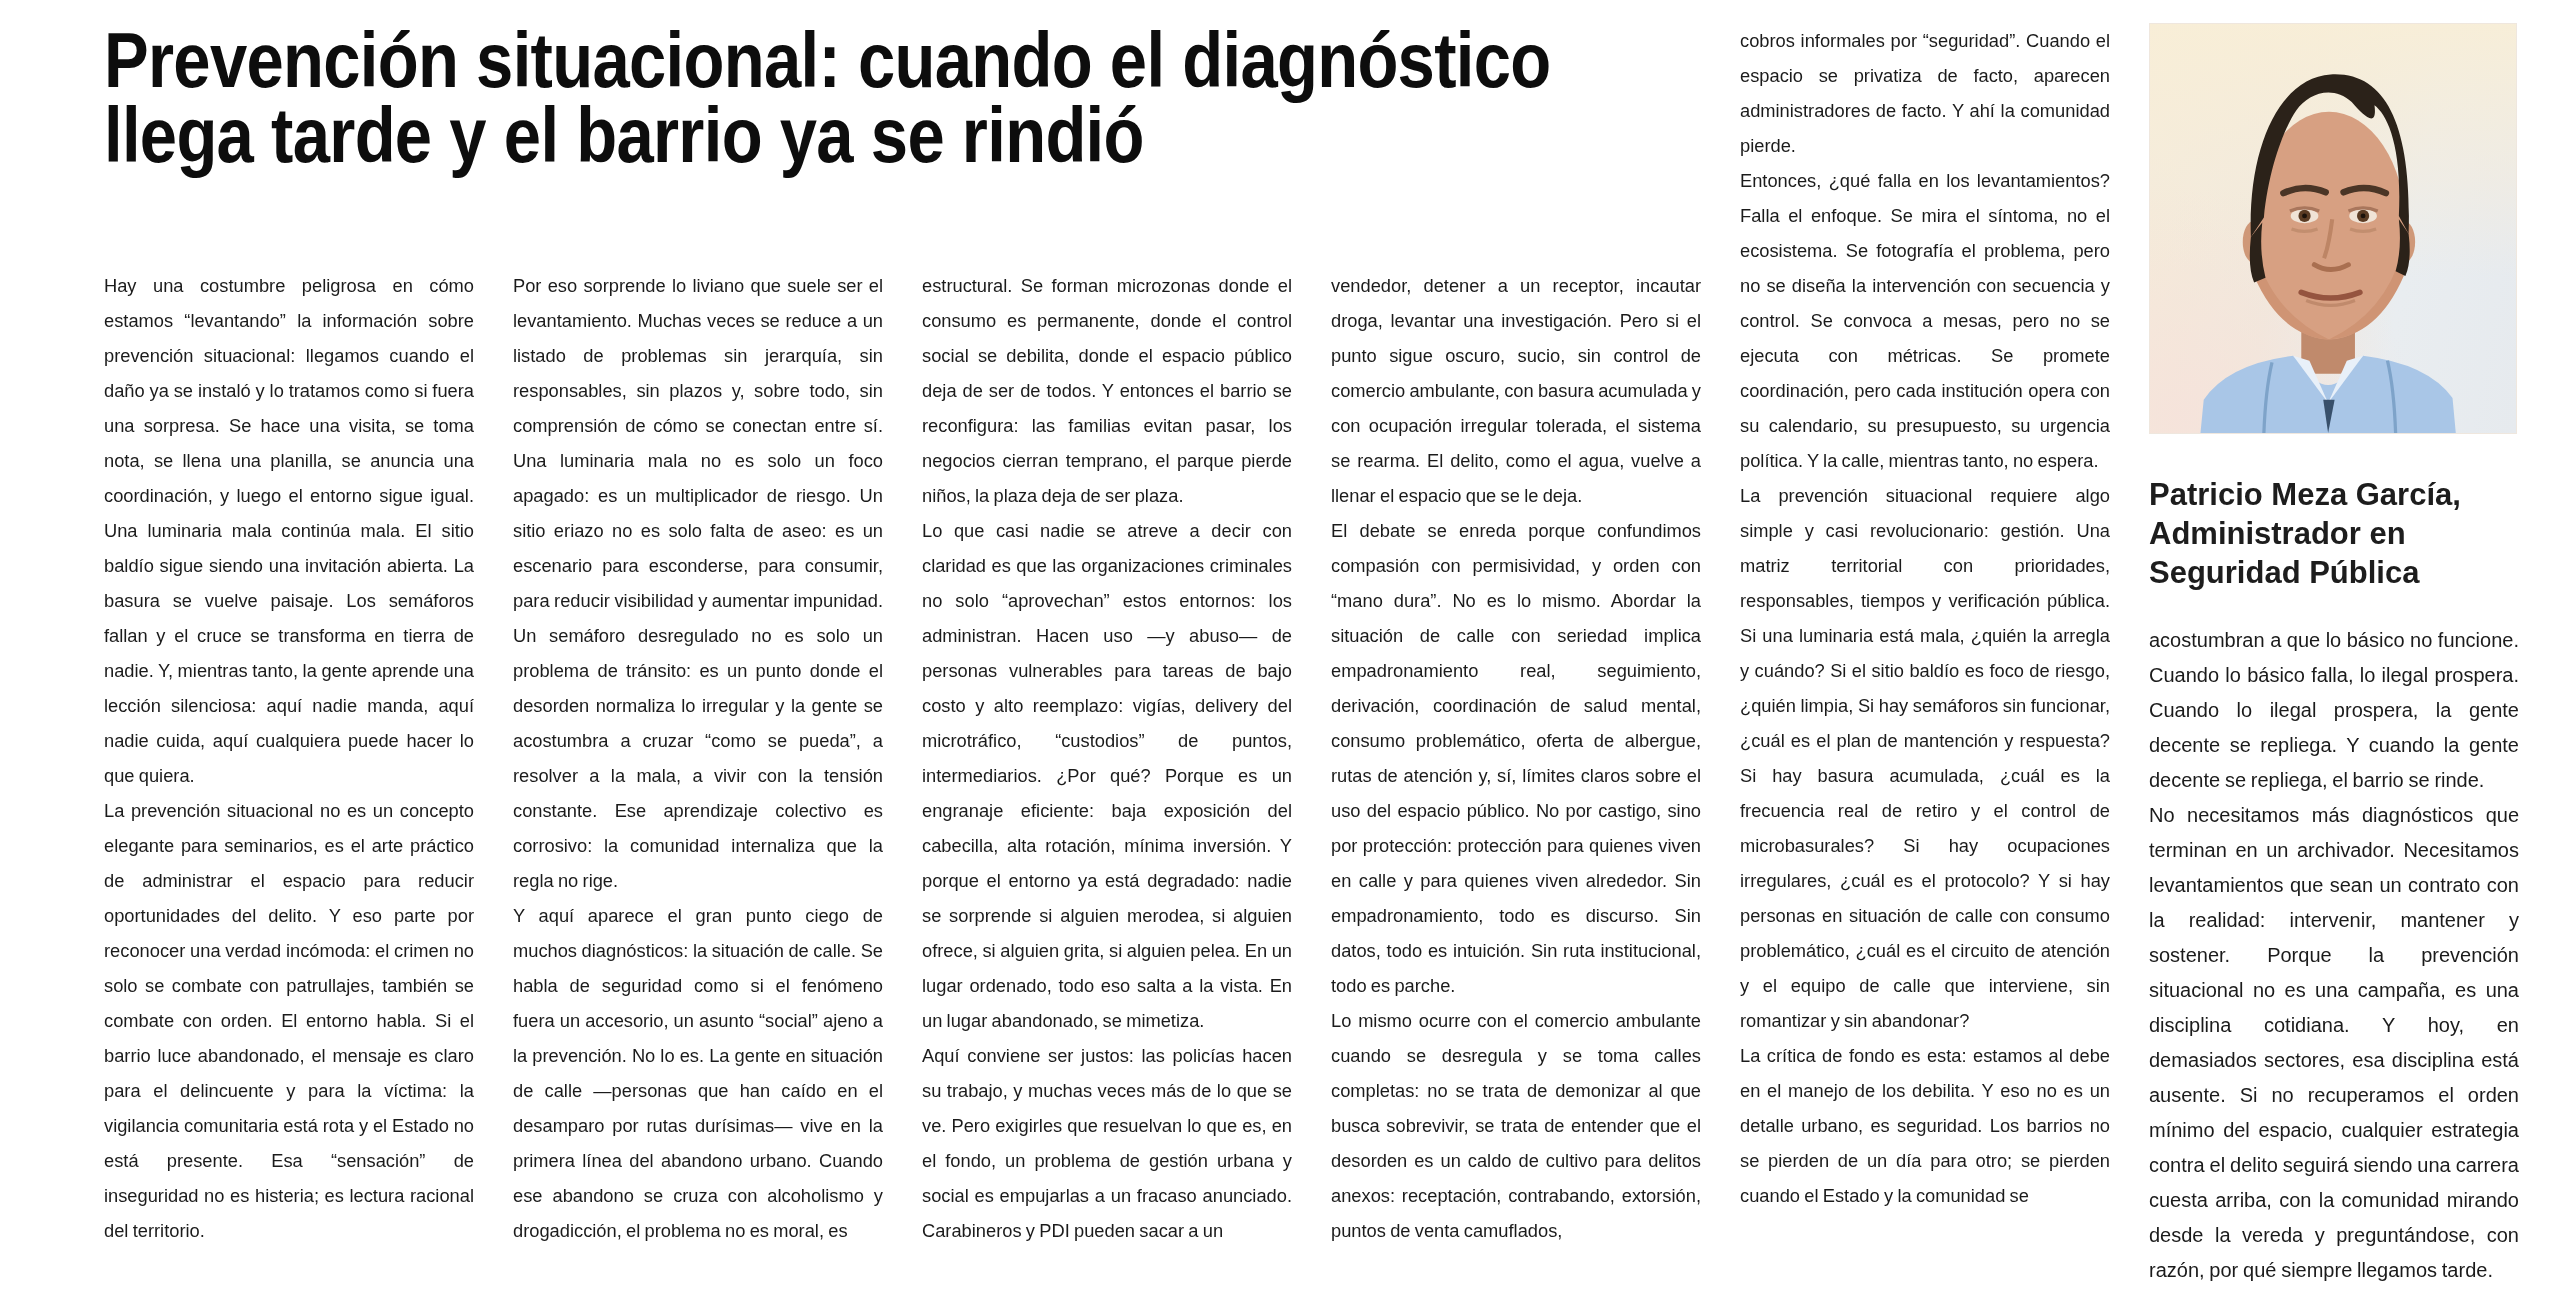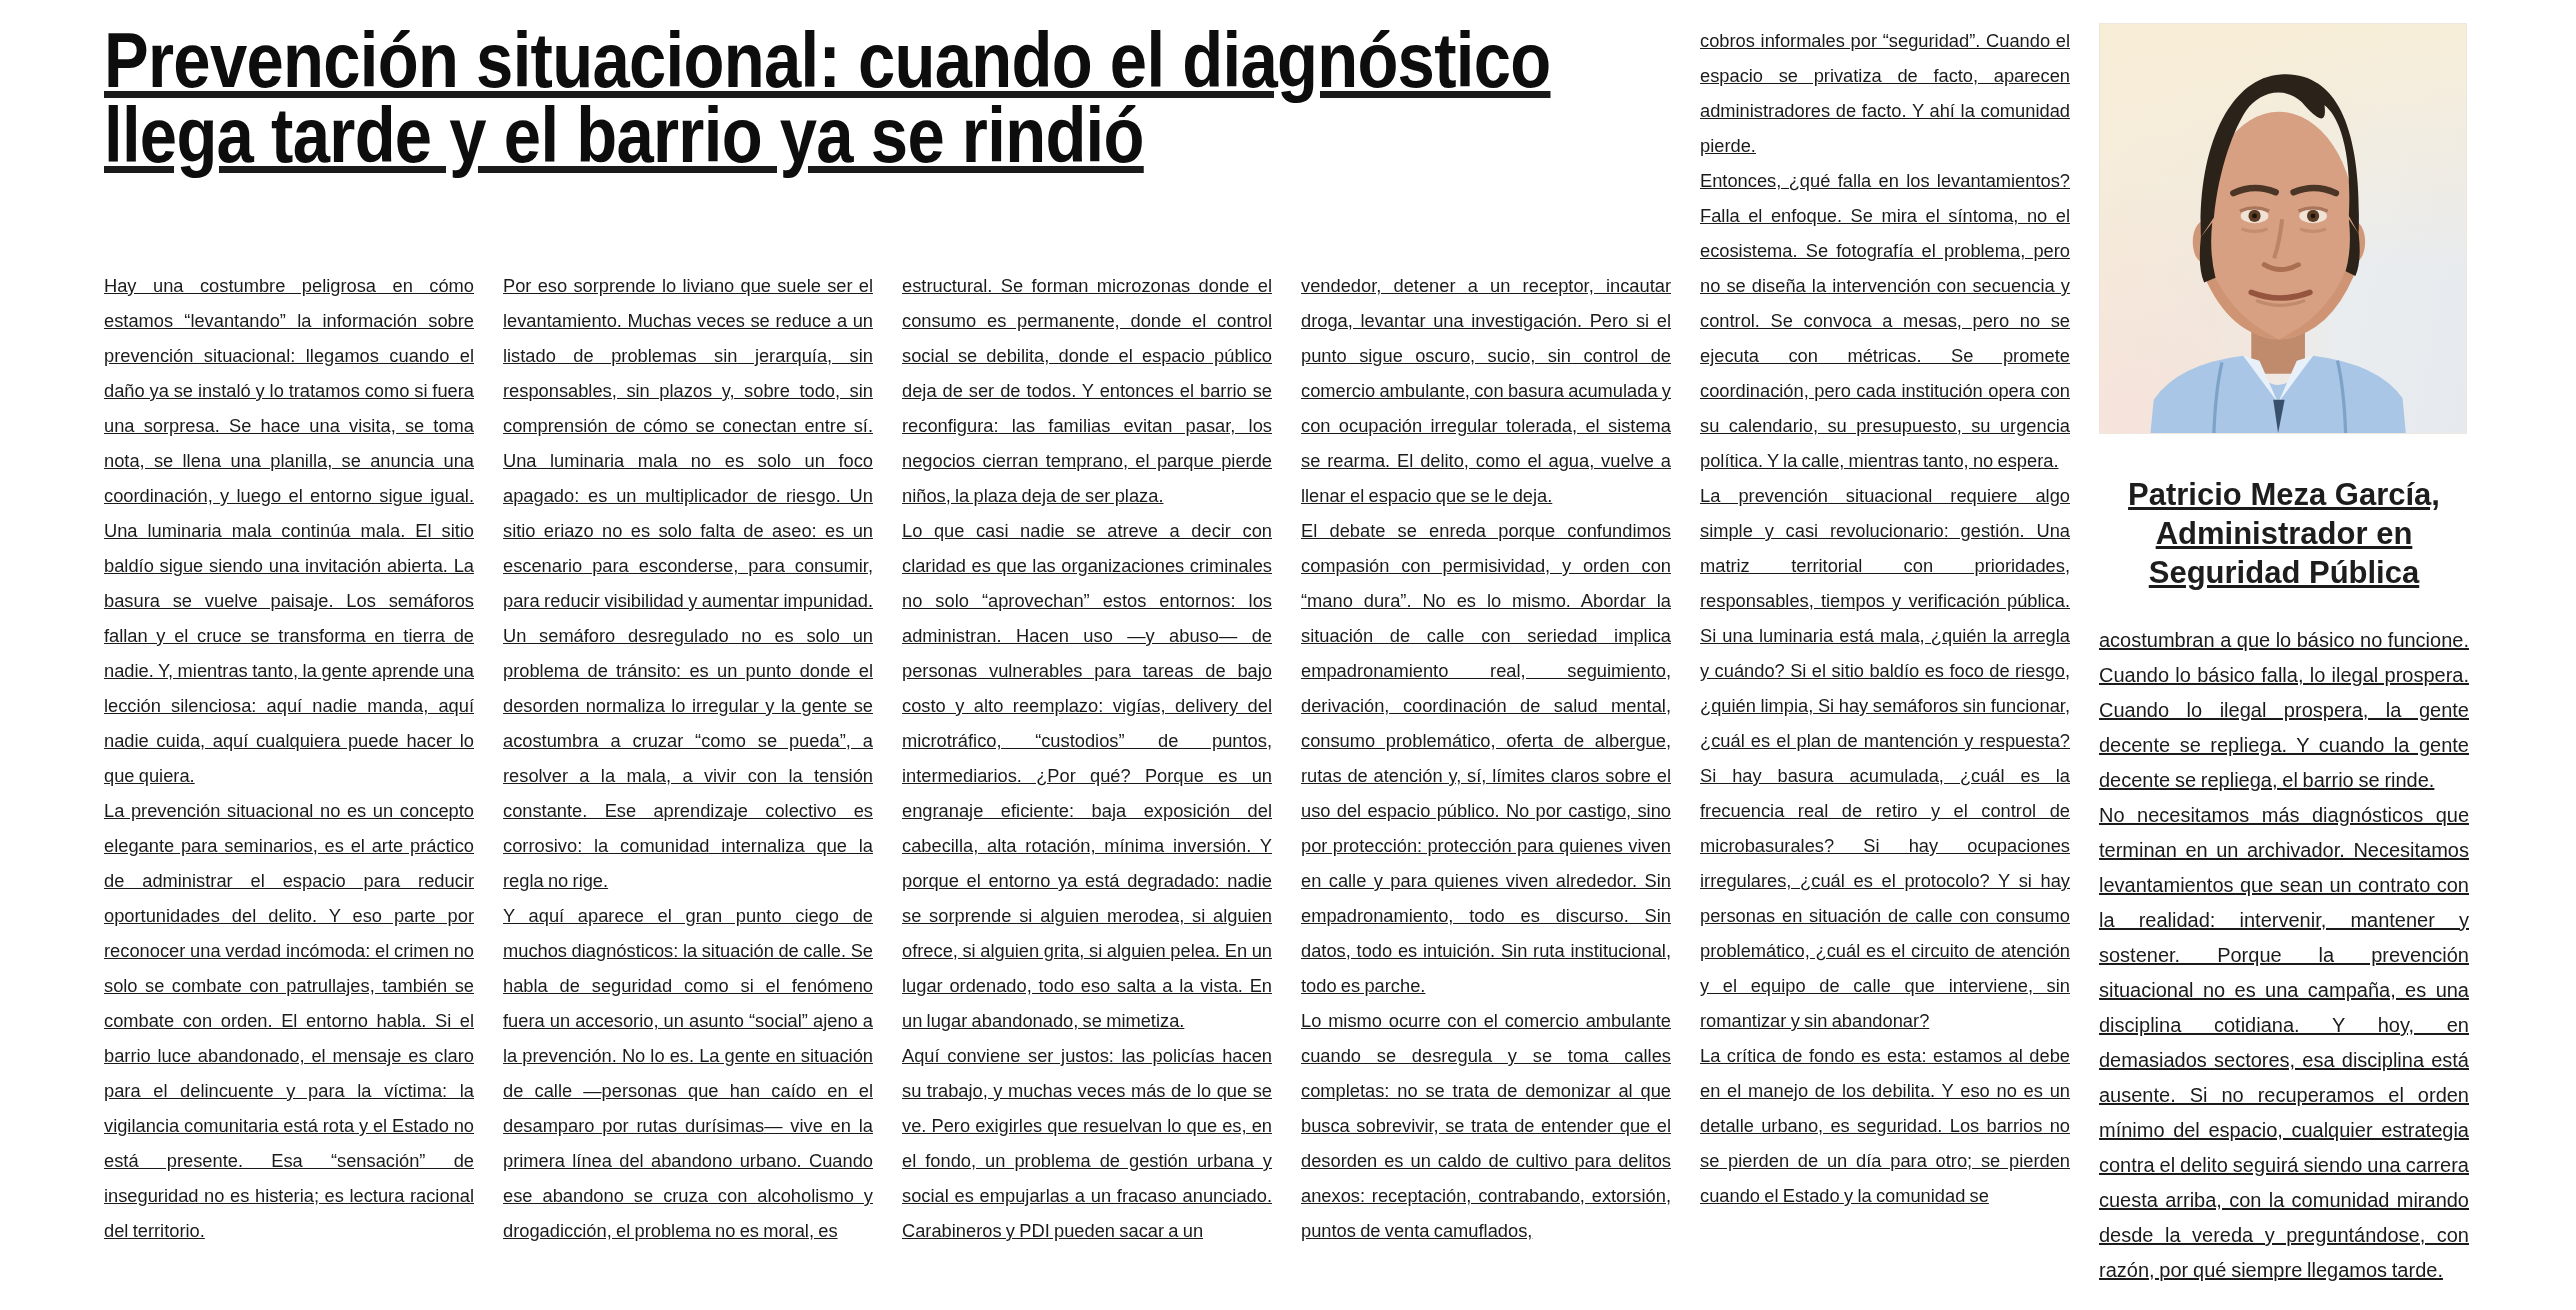--- a/index.html
+++ b/index.html
@@ -13,23 +13,22 @@
     color: #1b1b1b;
   }
   .grid {
     position: absolute;
     left: 104px;
     top: 23px;
     width: 2372px;
     height: 1265px;
     display: grid;
     grid-template-columns: repeat(6, 370px);
-    column-gap: 29px;
+    column-gap: 39px;
     grid-template-rows: 213px 1fr;
-    text-decoration: underline;
   }
   .headline {
     grid-column: 1 / 5;
     grid-row: 1;
     margin: 0;
     font-size: 77px;
     font-weight: bold;
     color: #0d0d0d;
     line-height: 75px;
     letter-spacing: -0.8px;
@@ -67,21 +66,20 @@
       linear-gradient(180deg, rgba(248,238,215,0.95) 0%, rgba(245,236,220,0.55) 38%, rgba(240,237,233,0) 62%),
       linear-gradient(100deg, #f6ecd8 0%, #f0e9dd 38%, #e9edf0 68%, #e6eaee 100%);
     overflow: hidden;
   }
   .portrait svg { display: block; width: 366px; height: 409px; }
   .caption {
     margin: 41px 0 0 0;
     font-size: 31px;
     font-weight: bold;
     line-height: 39px;
-    text-align: center;
     color: #1d1d1d;
   }
   .caption span { display: block; }
   .col6-text {
     margin-top: 31px;
     font-size: 20px;
     line-height: 35px;
     text-align: justify;
     word-spacing: -0.8px;
     hyphens: auto;

